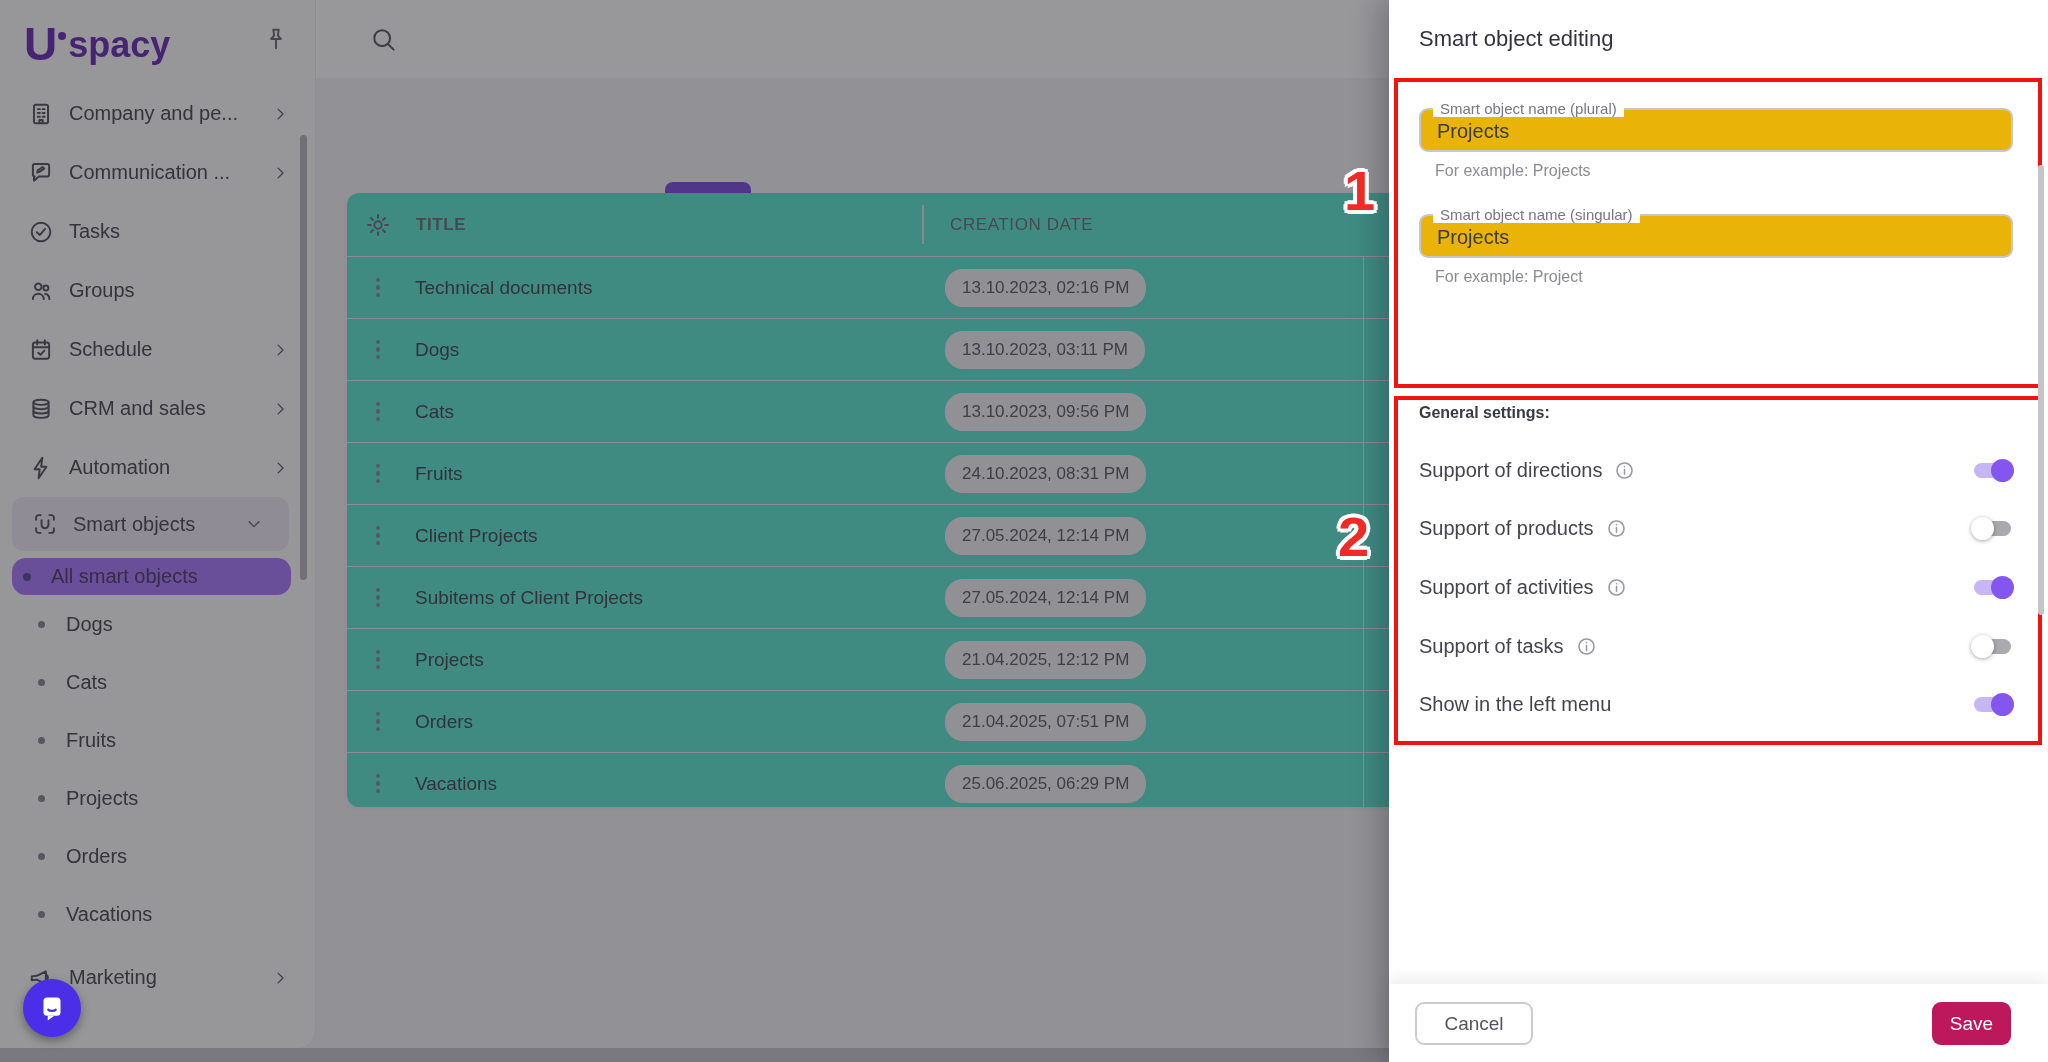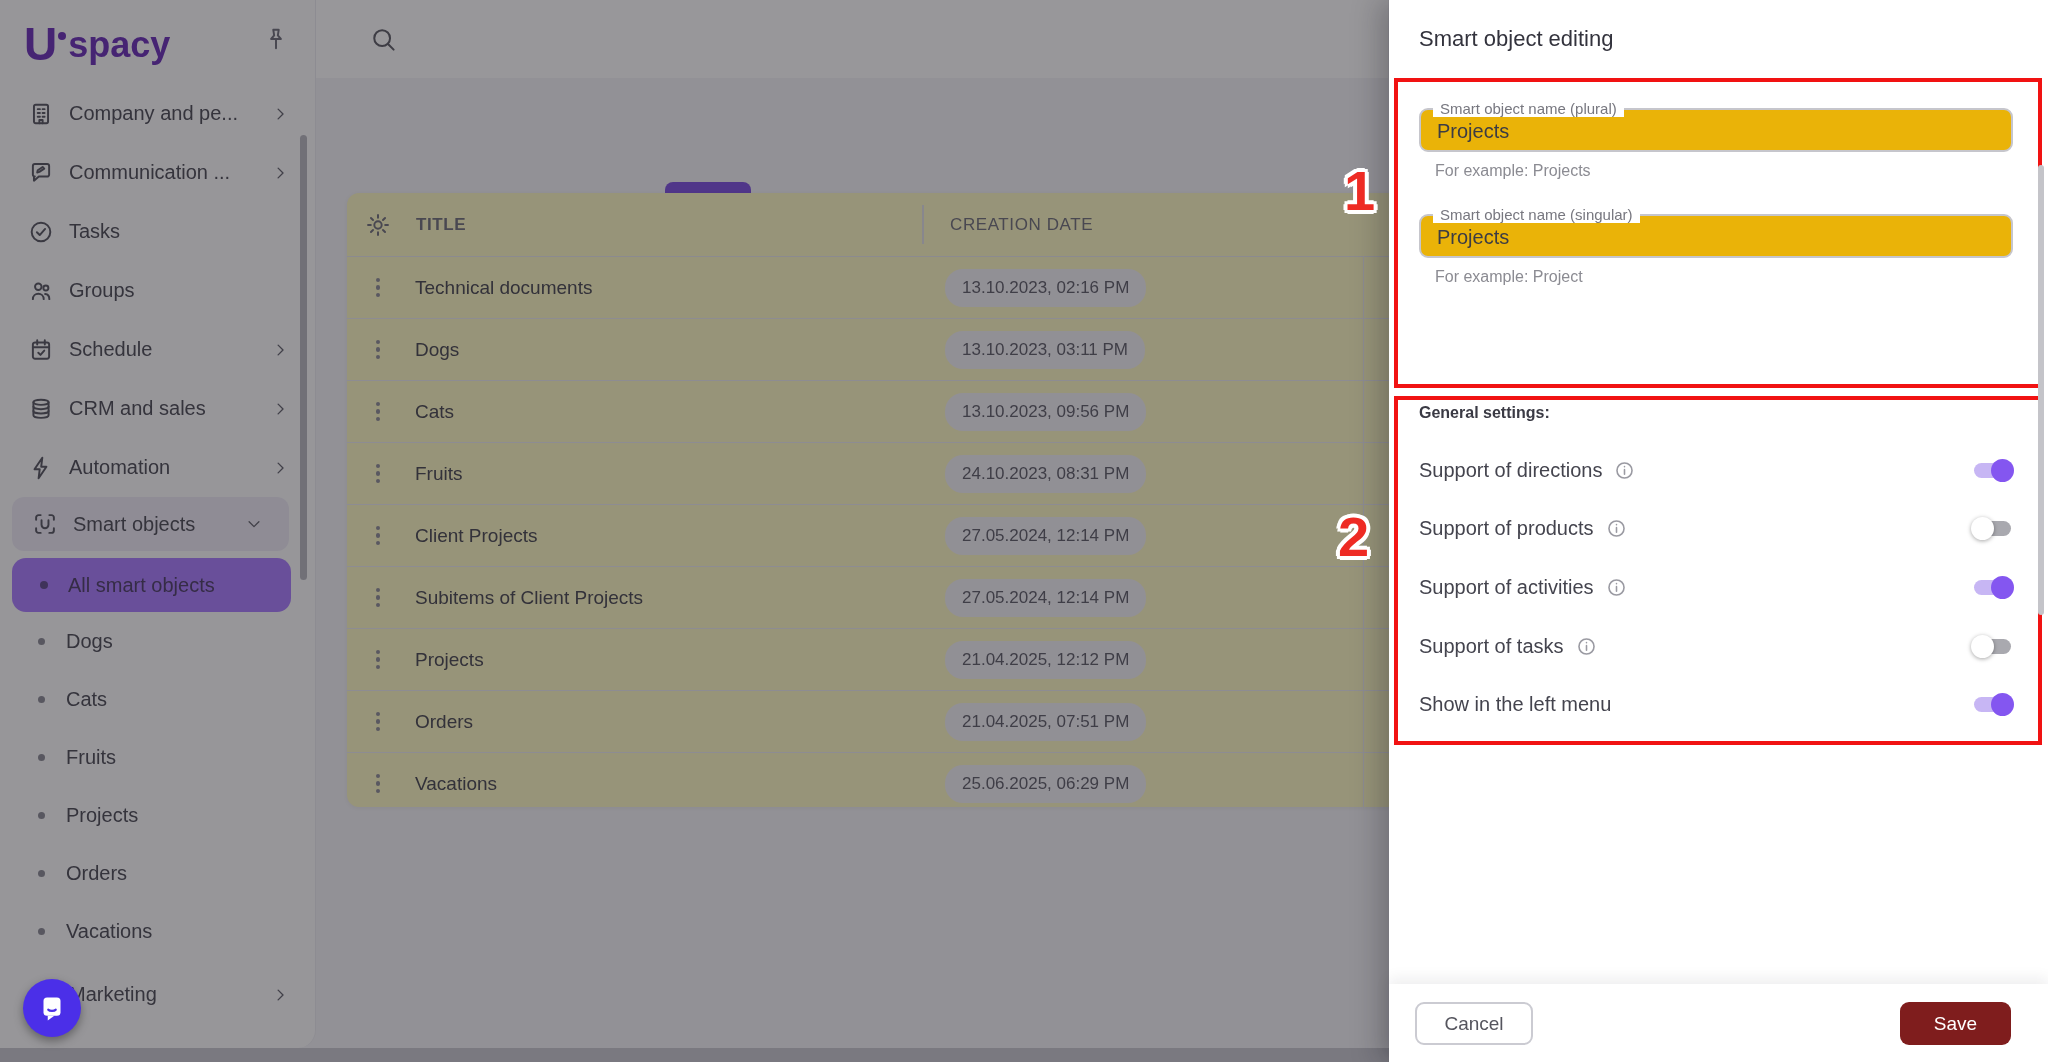--- a/index.html
+++ b/index.html
@@ -16,40 +16,40 @@
   .logo-dot{width:8px;height:8px;border-radius:50%;background:#6a2fb8;margin:10px 2px 0 3px;}
   .logo-rest{font-size:36px;font-weight:700;line-height:46px;letter-spacing:0;}
   .pin{position:absolute;right:26px;top:26px;width:26px;height:26px;color:#6d6d78;}
   .nav{position:absolute;left:0;top:84px;width:100%;}
   .nav-item{height:59px;display:flex;align-items:center;padding:0 26px 0 28px;box-sizing:border-box;
             color:#4b4b55;cursor:pointer;justify-content:flex-end;}
   .nav-item .ni-icon{width:26px;height:26px;flex:0 0 26px;color:#55555f;}
   .nav-item .ni-label{font-size:20px;margin-left:15px;flex:1;white-space:nowrap;overflow:hidden;}
   .nav-item .ni-chev{width:18px;height:18px;color:#62626c;}
   .nav-item.group-head{background:#efecf6;border-radius:12px;margin:0 26px 0 12px;padding-left:20px;height:54px;}
-  .pill{height:54px;margin:7px 24px 0 12px;background:#a97cff;border-radius:14px;display:flex;
-        align-items:center;padding-left:28px;box-sizing:border-box;cursor:pointer;}
+  .pill{height:37px;margin:7px 24px 0 12px;background:#a97cff;border-radius:14px;display:flex;
+        align-items:center;padding-left:11px;box-sizing:border-box;cursor:pointer;}
   .pill .dot{width:8px;height:8px;border-radius:50%;background:#5e4a8a;}
   .pill .pill-label{font-size:20px;color:#4c3d66;margin-left:20px;}
   .sub-item{height:58px;display:flex;align-items:center;padding-left:38px;box-sizing:border-box;cursor:pointer;}
   .sub-item .dot{width:7px;height:7px;border-radius:50%;background:#8b8b95;}
   .sub-item .sub-label{font-size:20px;color:#4b4b55;margin-left:21px;}
   .sb-scroll{position:absolute;right:8px;top:135px;width:7px;height:445px;border-radius:4px;background:#b9b9c0;}
 
   
   .main{position:absolute;left:316px;top:0;width:1072px;height:1062px;}
   .topbar{position:absolute;left:0;top:0;width:100%;height:78px;background:#ffffff;}
   .search-ic{position:absolute;left:54px;top:26px;width:27px;height:27px;color:#5b5b64;cursor:pointer;}
   .content{position:absolute;left:0;top:78px;width:100%;height:970px;background:#f4f4f7;}
   .head-row{position:absolute;left:62px;top:104px;display:flex;align-items:center;}
   .page-title{font-size:28px;font-weight:700;color:#3f3f49;letter-spacing:.2px;}
   .title-gear{width:27px;height:27px;color:#6f6f7a;margin-left:40px;cursor:pointer;}
   .add-btn{margin-left:32px;background:#7c4fe0;color:#fff;font-size:19px;border:none;border-radius:8px;
            padding:11px 26px;cursor:pointer;font-family:inherit;}
-  .card{position:absolute;left:31px;top:115px;width:1090px;height:614px;background:#fef9c3;border-radius:12px;
+  .card{position:absolute;left:31px;top:115px;width:1090px;height:614px;background:#5eead4;border-radius:12px;
         box-shadow:0 1px 4px rgba(30,30,40,.06);overflow:hidden;}
   .card-head{height:63px;border-bottom:1px solid #e7e7ec;display:flex;align-items:center;position:relative;}
   .card-gear{width:26px;height:26px;color:#6f6f7a;margin-left:18px;cursor:pointer;}
   .col-title{font-size:17px;font-weight:700;letter-spacing:.6px;color:#6f6f7a;margin-left:25px;}
   .col-div{position:absolute;left:575px;top:12px;width:2px;height:39px;background:#e2e2e8;}
   .col-date{position:absolute;left:603px;font-size:17px;font-weight:400;letter-spacing:.6px;color:#6f6f7a;}
   .rows .row{height:61px;border-bottom:1px solid #ececf0;position:relative;display:flex;align-items:center;cursor:pointer;}
   .drag{position:absolute;left:20px;width:22px;height:26px;color:#8d8d97;display:flex;flex-direction:column;
         align-items:center;justify-content:center;gap:3px;cursor:grab;}
   .drag i{width:4.5px;height:4.5px;border-radius:50%;background:currentColor;display:block;}
@@ -89,21 +89,21 @@
   .toggle{position:absolute;right:2px;top:4px;width:37px;height:15px;border-radius:8px;cursor:pointer;}
   .toggle .knob{position:absolute;top:-4px;width:23px;height:23px;border-radius:50%;}
   .toggle.on{background:#c7b6f4;}
   .toggle.on .knob{right:-3px;background:#8456f0;}
   .toggle.off{background:#a9a9af;}
   .toggle.off .knob{left:-3px;background:#fff;box-shadow:0 1px 4px rgba(0,0,0,.35);}
   .panel-footer{position:absolute;left:0;bottom:0;width:100%;height:78px;background:#fff;
                 box-shadow:0 -5px 14px rgba(30,30,40,.08);}
   .cancel-btn{position:absolute;left:26px;top:18px;width:118px;height:43px;background:#fff;
               border:2px solid #cbcbd2;border-radius:9px;font-size:19px;color:#55555e;cursor:pointer;font-family:inherit;}
-  .save-btn{position:absolute;right:37px;top:18px;width:111px;height:43px;background:#7f1d1d;border:none;
+  .save-btn{position:absolute;right:37px;top:18px;width:79px;height:43px;background:#be185d;border:none;
             border-radius:9px;font-size:19px;color:#fff;cursor:pointer;font-family:inherit;}
   .panel-scroll{position:absolute;right:4px;top:165px;width:6px;height:450px;border-radius:3px;background:#c4c4c9;}
   svg{display:block;}
 </style>
 </head>
 <body>
 
 <div class="app">
 
   <div class="sidebar">

